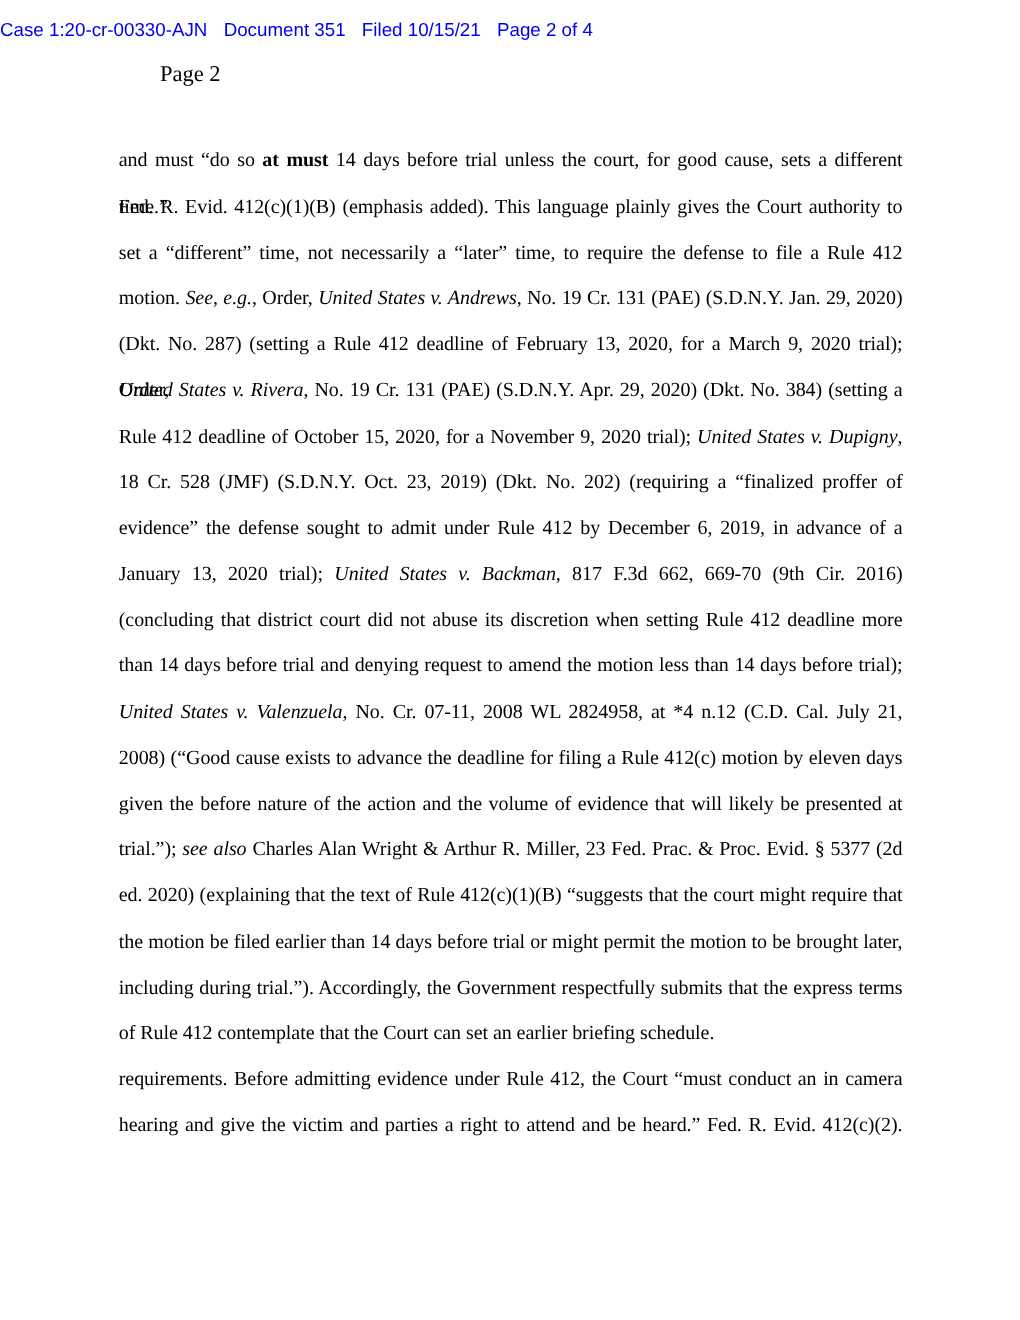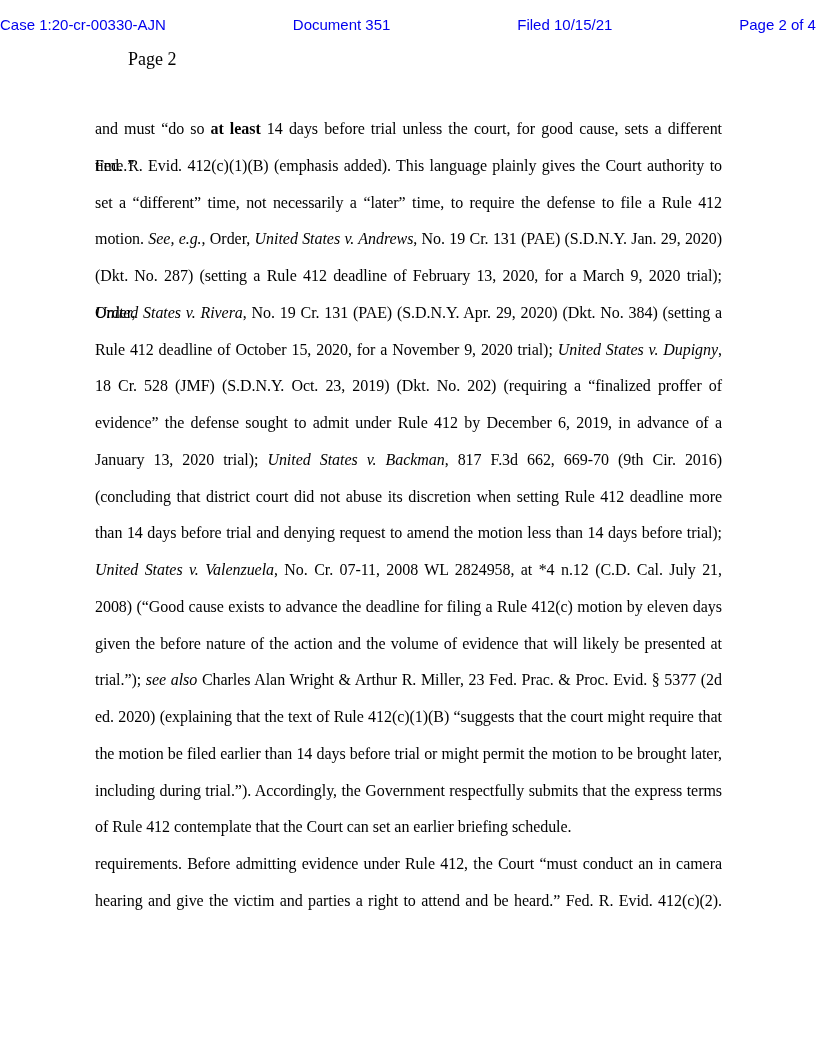--- a/index.html
+++ b/index.html
@@ -11,21 +11,21 @@
     font-family: "Liberation Serif", "DejaVu Serif", serif;
     color: #000000;
     overflow: hidden;
   }
   .stamp {
     position: absolute;
     top: 16px;
     left: 0;
     right: 0;
     display: flex;
-    justify-content: space-between;
+    justify-content: flex-start;
     gap: 13px;
     font-family: "Liberation Sans", sans-serif;
     font-size: 15px;
     color: #0000ee;
     white-space: pre;
   }
   .page-label {
     position: absolute;
     left: 103px;
     top: 49px;
@@ -59,21 +59,21 @@
   <div class="stamp">
     <span>Case 1:20-cr-00330-AJN</span>
     <span>Document 351</span>
     <span>Filed 10/15/21</span>
     <span>Page 2 of 4</span>
   </div>
 
   <div class="page-label">Page 2</div>
 
   <div class="body-text">
-      <div class="line"><span>and must “do so </span><span class="b">at least</span><span> 14 days before trial unless the court, for good cause, sets a different time.”</span></div>
+      <div class="line"><span>and must “do so </span><span class="b">at must</span><span> 14 days before trial unless the court, for good cause, sets a different time.”</span></div>
       <div class="line"><span>Fed. R. Evid. 412(c)(1)(B) (emphasis added).  This language plainly gives the Court authority to</span></div>
       <div class="line"><span>set a “different” time, not necessarily a “later” time, to require the defense to file a Rule 412</span></div>
       <div class="line"><span>motion.  </span><span class="i">See, e.g.</span><span>, Order, </span><span class="i">United States v. Andrews</span><span>, No. 19 Cr. 131 (PAE) (S.D.N.Y. Jan. 29, 2020)</span></div>
       <div class="line"><span>(Dkt. No. 287) (setting a Rule 412 deadline of February 13, 2020, for a March 9, 2020 trial); Order,</span></div>
       <div class="line"><span class="i">United States v. Rivera</span><span>, No. 19 Cr. 131 (PAE) (S.D.N.Y. Apr. 29, 2020) (Dkt. No. 384) (setting a</span></div>
       <div class="line"><span>Rule 412 deadline of October 15, 2020, for a November 9, 2020 trial); </span><span class="i">United States v. Dupigny</span><span>,</span></div>
       <div class="line"><span>18 Cr. 528 (JMF) (S.D.N.Y. Oct. 23, 2019) (Dkt. No. 202) (requiring a “finalized proffer of</span></div>
       <div class="line"><span>evidence” the defense sought to admit under Rule 412 by December 6, 2019, in advance of a</span></div>
       <div class="line"><span>January 13, 2020 trial); </span><span class="i">United States v. Backman</span><span>, 817 F.3d 662, 669-70 (9th Cir. 2016)</span></div>
       <div class="line"><span>(concluding that district court did not abuse its discretion when setting Rule 412 deadline more</span></div>

